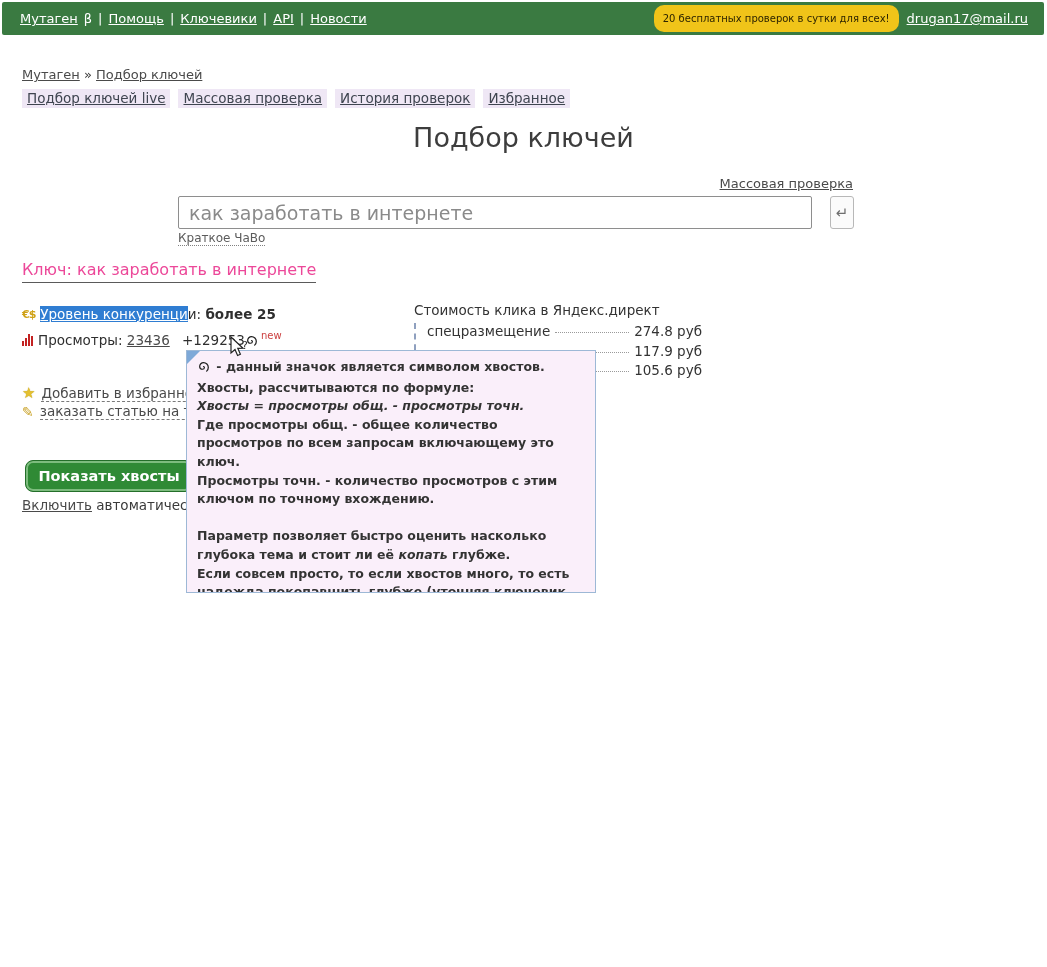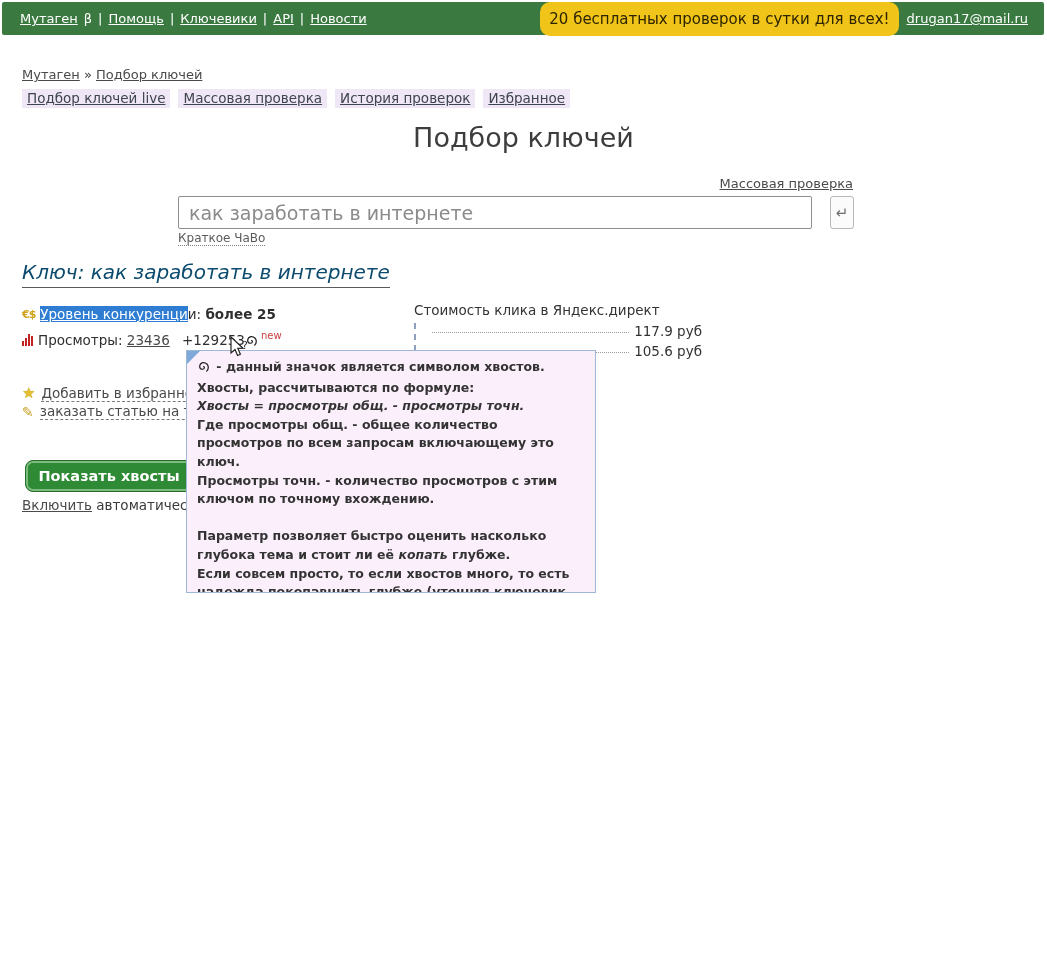--- a/index.html
+++ b/index.html
@@ -10,21 +10,21 @@
   a { cursor:pointer; }
 
   
   .topbar { position:absolute; left:2px; top:2px; width:1042px; height:33px;
             background:#3a7a41; border-radius:2px; display:flex; align-items:center;
             padding:0 16px 0 18px; font-size:13px; color:#fff; }
   .topbar a { color:#fff; text-decoration:underline; }
   .topnav { display:flex; align-items:center; gap:6px; white-space:nowrap; }
   .topnav .beta { text-decoration:none; }
   .topbar-right { margin-left:auto; display:flex; align-items:center; gap:8px; white-space:nowrap; }
-  .promo { background:#f0c419; color:#2d2400; padding:8px 9px; border-radius:10px; font-size:15px;text-align:right; }
+  .promo { background:#f0c419; color:#2d2400; padding:8px 9px; border-radius:10px; font-size:10px;text-align:right; }
 
   
   .newsline { position:absolute; left:22px; top:44px; font-size:13px; color:#3a3a3a; white-space:nowrap; }
   .newsline a { color:#4a4a4a; text-decoration:underline; }
   .breadcrumb { position:absolute; left:22px; top:67px; font-size:13px; color:#3a3a3a; }
   .breadcrumb a { color:#4a4a4a; text-decoration:underline; }
 
   
   .tabs { position:absolute; left:22px; top:89px; display:flex; gap:8px; font-size:13.5px; }
   .tab { background:#efe7f5; padding:1px 5px 2px; color:#3f4550; text-decoration:underline; white-space:nowrap; }
@@ -37,21 +37,21 @@
                   border:1px solid #8e8e8e; border-radius:2px; background:#fff;
                   font-family:"DejaVu Sans","Liberation Sans",sans-serif;
                   font-size:19px; color:#8a8a8a; padding:0 10px; }
   .enter-btn { position:absolute; left:830px; top:196px; width:24px; height:33px;
                border:1px solid #b8b8b8; border-radius:3px; background:#fbfbfb;
                color:#6f6f6f; font-size:15px; display:flex; align-items:center; justify-content:center; }
   .faq-link { position:absolute; left:178px; top:231px; font-size:12px; color:#5b5b5b;
               text-decoration:none; border-bottom:1px dotted #808080; }
 
   
-  .key-heading { position:absolute; left:22px; top:260px; font-size:20px; color:#0c4a6e;font-style:italic; }
+  .key-heading { position:absolute; left:22px; top:260px; font-size:16px; color:#ec4899; }
   .key-heading .inner { border-bottom:1px solid #5a5a5a; padding-bottom:3px; }
 
   
   .row-competition { position:absolute; left:22px; top:306px; font-size:13.5px; color:#2f2f2f;
                      display:flex; align-items:center; gap:5px; }
   .euro-icon { color:#cfa115; font-size:11px; font-weight:bold; letter-spacing:-1px; }
   .sel { background:#2f7dd2; color:#fff; text-decoration:underline; }
   .row-views { position:absolute; left:22px; top:330px; font-size:13.5px; color:#2f2f2f;
                display:flex; align-items:center; gap:5px; }
   .bars-icon { display:inline-flex; align-items:flex-end; gap:1px; height:12px; }
@@ -180,20 +180,25 @@
       <span class="views-extra">+129253</span><span class="spiral-icon"><svg width="13" height="13" viewBox="0 0 16 16">
             <path d="M8 8 a1.1 1.1 0 0 1 1.1 1.1 a2.3 2.3 0 0 1 -2.3 2.3 a3.5 3.5 0 0 1 -3.5 -3.5 a4.7 4.7 0 0 1 4.7 -4.7 a5.9 5.9 0 0 1 5.9 5.9 a6.2 6.2 0 0 1 -2 4.6" fill="none" stroke="#1d1d1d" stroke-width="1.5" stroke-linecap="round"></path>
           </svg></span><span class="new-badge">new</span>
     </span>
   </div>
 
   <div class="cpc">
     <div class="cpc-title">Стоимость клика в Яндекс.директ</div>
     <div class="cpc-rows">
       <div class="cpc-row">
+        <span>спецразмещение</span>
+        <span class="cpc-leader"></span>
+        <span class="cpc-price">274.8 руб</span>
+      </div>
+      <div class="cpc-row">
         <span></span>
         <span class="cpc-leader"></span>
         <span class="cpc-price">117.9 руб</span>
       </div>
       <div class="cpc-row">
         <span></span>
         <span class="cpc-leader"></span>
         <span class="cpc-price">105.6 руб</span>
       </div>
     </div>

